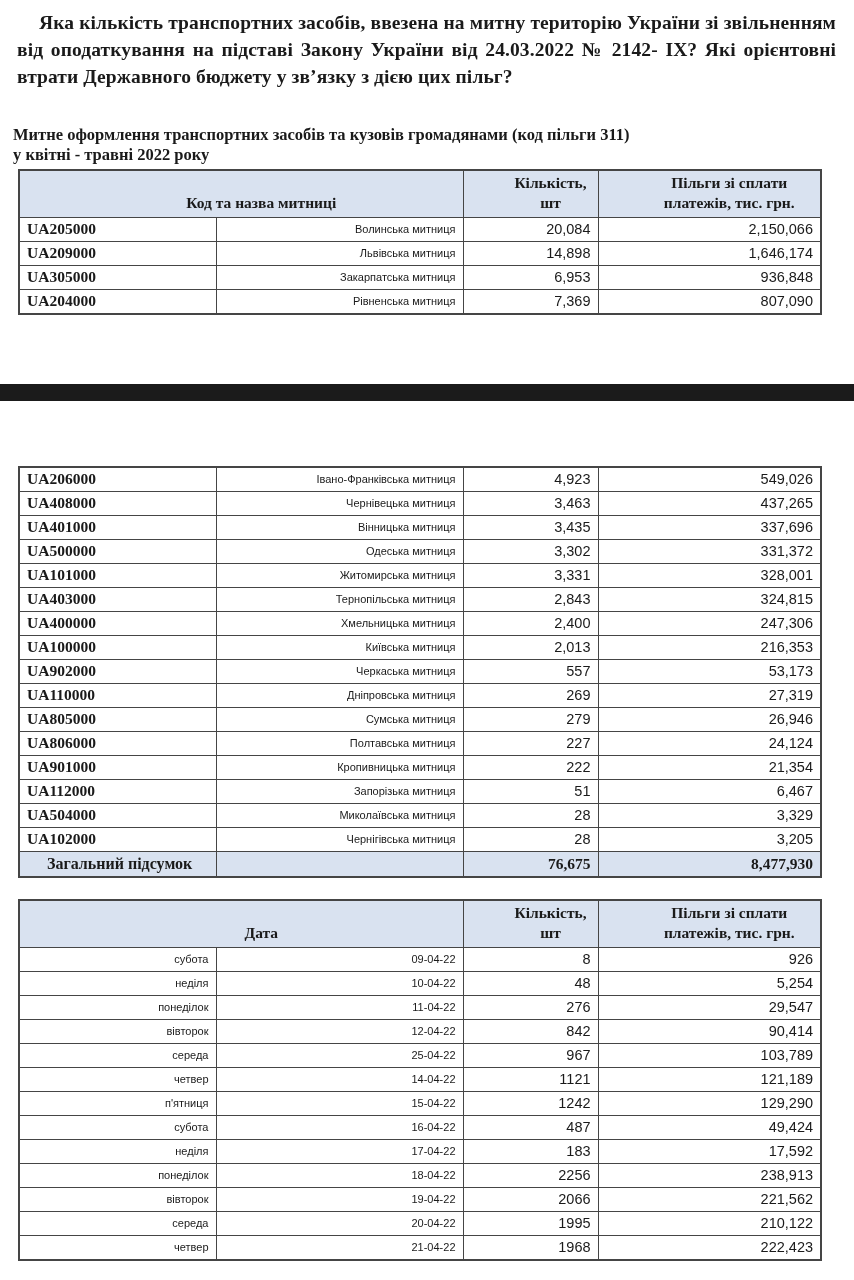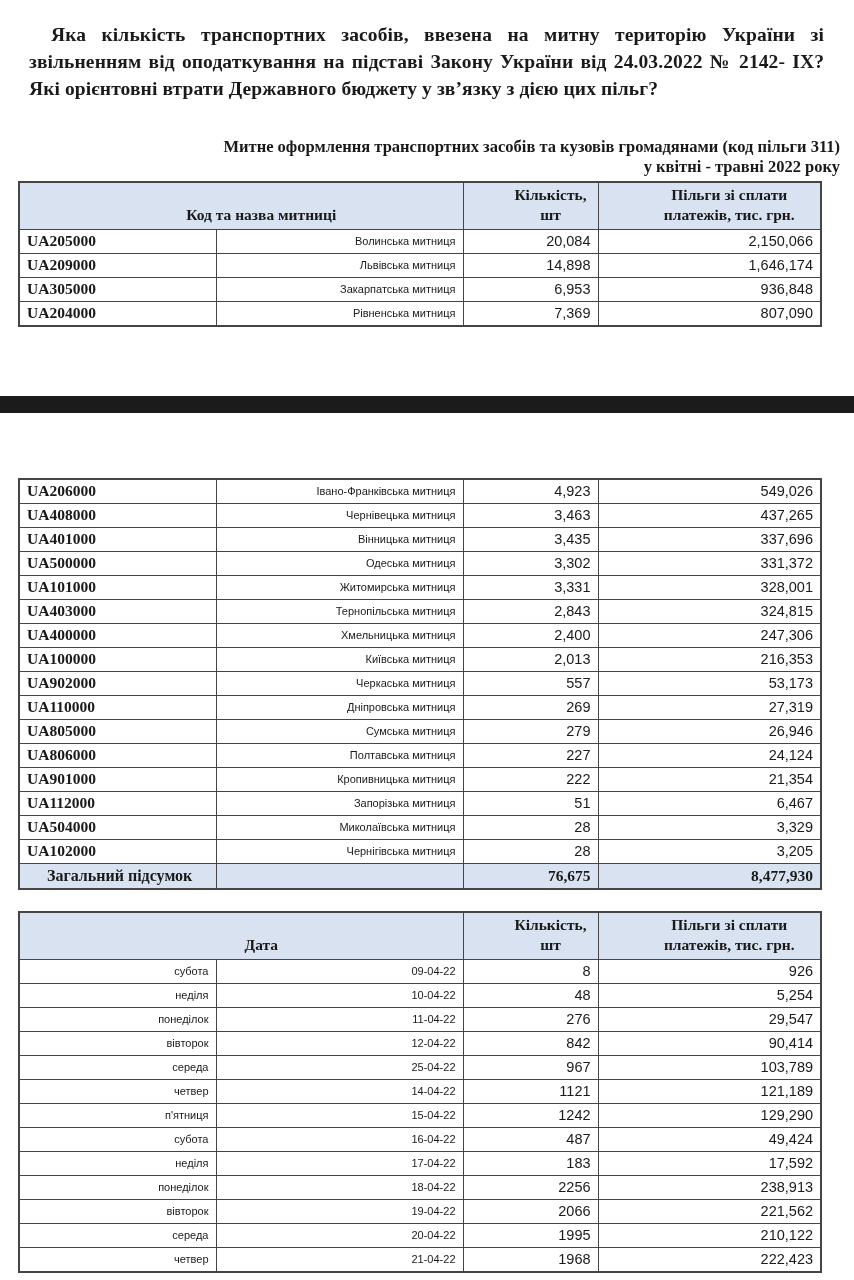--- a/index.html
+++ b/index.html
@@ -5,33 +5,33 @@
   html, body { margin:0; padding:0; }
   body {
     width:854px; height:1280px; overflow:hidden;
     background:#ffffff;
     color:var(--text, #1a1a1a);
     font-family:"Liberation Serif", serif;
   }
   .page { padding:6px 14px 0 13px; }
 
   .question {
-    margin:16px;
+    margin:4px;
     font-family:"Liberation Serif", serif;
     font-weight:bold;
     font-size:19.5px;
     line-height:1.38;
     text-align:justify;
     text-indent:22px;
     letter-spacing:0.1px;
   }
 
   .caption {
     margin-top:34px;
-    text-align:right;
+    text-align:left;
     font-family:"Liberation Serif", serif;
     font-weight:bold;
     font-size:16.5px;
     line-height:1.22;
   }
 
   table.tbl {
     border-collapse:collapse;
     table-layout:fixed;
     width:802px;

